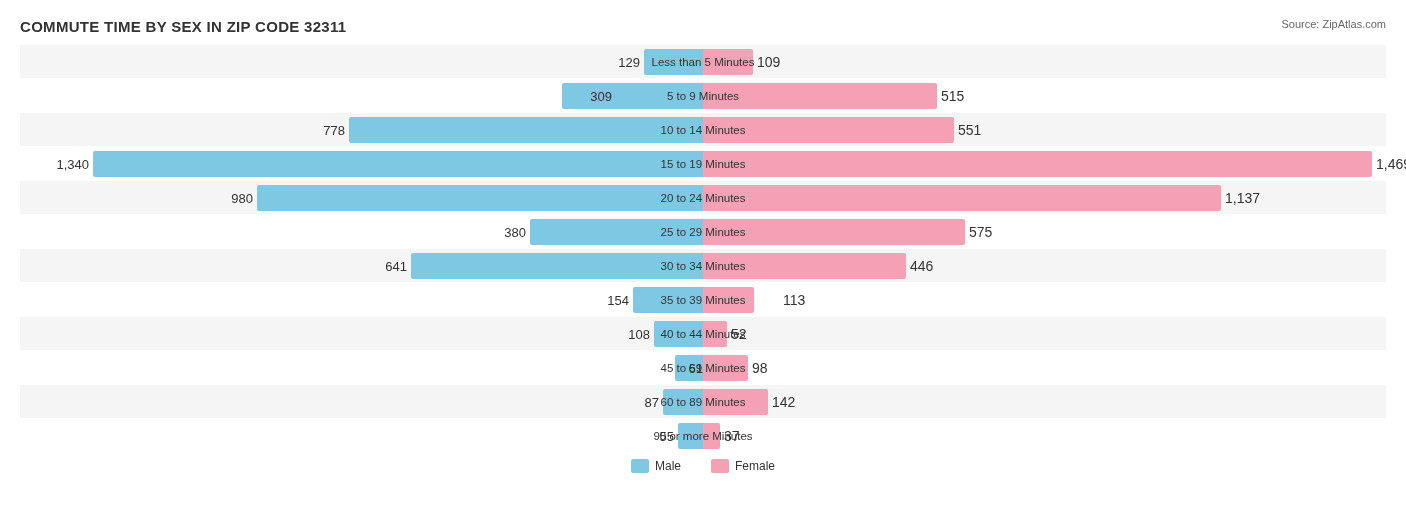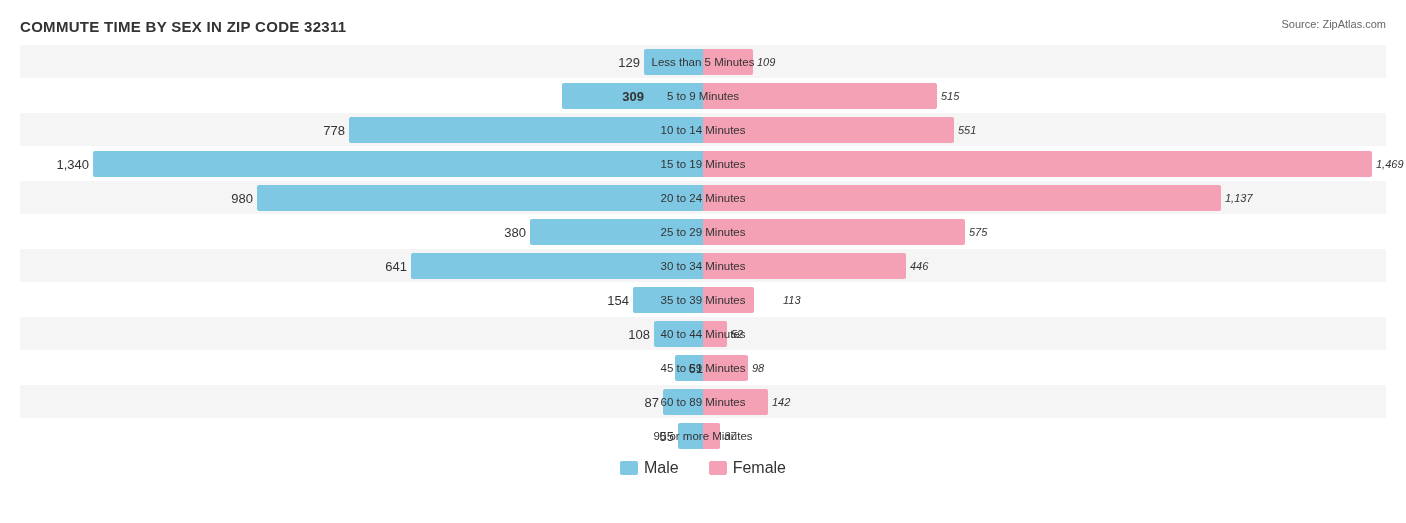--- a/index.html
+++ b/index.html
@@ -90,32 +90,31 @@
       font-size: 13px;
       color: #333;
       white-space: nowrap;
       text-align: right;
     }
     .right-value {
       position: absolute;
       left: 50%;
       top: 50%;
       transform: translateY(-50%);
-      font-size: 11px;
+      font-size: 14px;
       color: #333;
       white-space: nowrap;
-      font-style: italic;
     }
     .legend {
       display: flex;
       justify-content: center;
       align-items: center;
       gap: 30px;
       margin-top: 8px;
-      font-size: 16px;
+      font-size: 12px;
       color: #333;
       text-align: right;
     }
     .legend-item {
       display: flex;
       align-items: center;
       gap: 6px;
     }
     .legend-box {
       width: 18px;
@@ -143,21 +142,21 @@
         <div class="left-bar" style="width: 59px;"></div>
         <div class="right-bar" style="width: 50px;"></div>
         <div class="center-label">Less than 5 Minutes</div>
         <div class="left-value" style="margin-right: 63px;">129</div>
         <div class="right-value" style="margin-left: 54px;">109</div>
       </div>
       <div class="bar-row plain">
         <div class="left-bar" style="width: 141px;"></div>
         <div class="right-bar" style="width: 234px;"></div>
         <div class="center-label">5 to 9 Minutes</div>
-        <div class="left-value" style="margin-right: 59px; font-weight: bold;">309</div>
+        <div class="left-value" style="margin-right: 91px;">309</div>
         <div class="right-value" style="margin-left: 238px;">515</div>
       </div>
       <div class="bar-row alt">
         <div class="left-bar" style="width: 354px;"></div>
         <div class="right-bar" style="width: 251px;"></div>
         <div class="center-label">10 to 14 Minutes</div>
         <div class="left-value" style="margin-right: 358px;">778</div>
         <div class="right-value" style="margin-left: 255px;">551</div>
       </div>
       <div class="bar-row plain">

